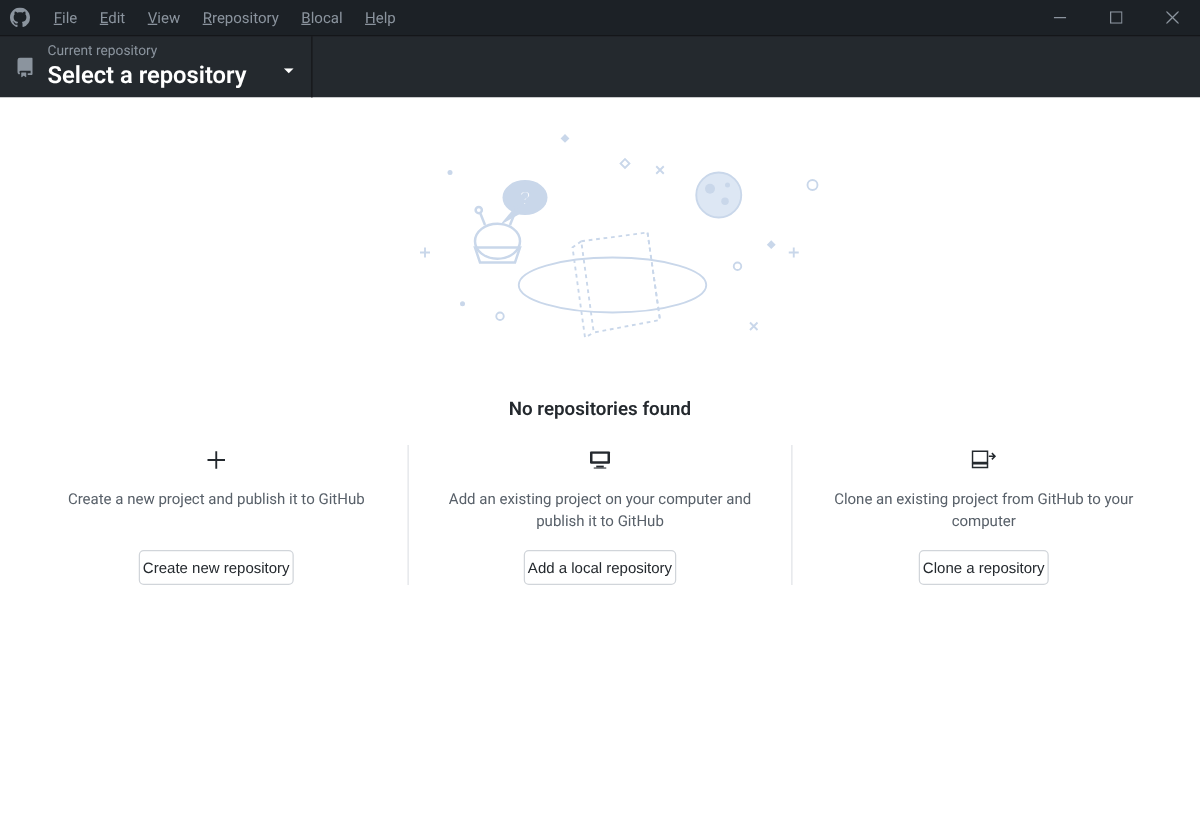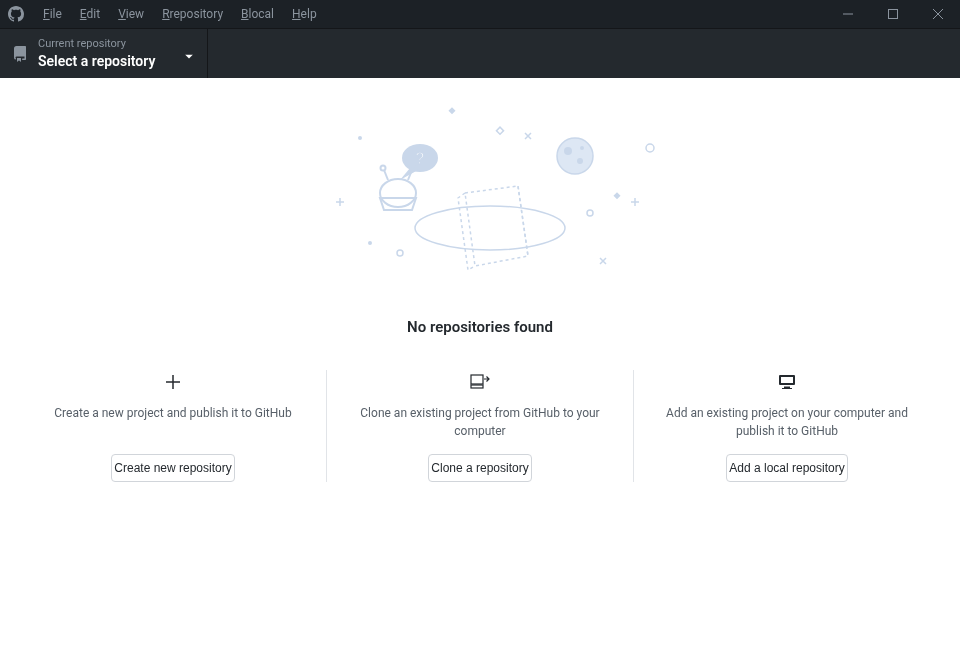--- a/index.html
+++ b/index.html
@@ -34,46 +34,46 @@
 
     
     .toolbar {
       height: 50px; background: #24292e;
       display: flex; align-items: stretch;
       border-top: 1px solid #141619;
     }
     .repo-selector {
       display: flex; align-items: center; padding: 0 12px;
       color: #fff; border-right: 1px solid #141619;
-      width: 208px; position: relative;
+      width: 250px; position: relative;
     }
     .repo-selector .repo-icon { margin-right: 10px; display: flex; }
     .repo-selector .labels { display: flex; flex-direction: column; line-height: 1.3; }
     .repo-selector .label-top { font-size: 11px; color: #8b949e; }
-    .repo-selector .label-bottom { font-size: 14px; font-weight: 600; color: #fff; text-align: center; }
+    .repo-selector .label-bottom { font-size: 19px; font-weight: 600; color: #fff; text-align: center; }
     .repo-selector .caret {
       position: absolute; right: 14px; top: 50%; transform: translateY(-50%);
     }
 
     
     .main {
       height: calc(660px - 28px - 50px); background: #fff;
       display: flex; flex-direction: column; align-items: center;
       padding-top: 20px;
     }
 
     .illustration {
       width: 400px; height: 200px; position: relative;
       margin-bottom: 20px;
     }
     .illustration svg { position: absolute; }
 
     .heading {
       font-size: 15px; font-weight: 600; color: #24292e;
-      margin-top: 0; margin-bottom: 34px;
+      margin-top: 0; margin-bottom: 20px;
     }
 
     .actions {
       display: flex; width: 920px; justify-content: space-between;
     }
     .action-col {
       flex: 1; text-align: center; padding: 0 30px;
       border-right: 1px solid #e1e4e8;
     }
     .action-col:last-child { border-right: none; }
@@ -204,36 +204,36 @@
         <svg width="16" height="16" viewBox="0 0 16 16" stroke="#24292e" stroke-width="1.5">
             <line x1="8" y1="1" x2="8" y2="15"></line>
             <line x1="1" y1="8" x2="15" y2="8"></line>
           </svg>
       </div>
       <div class="desc">Create a new project and publish it to GitHub</div>
       <button class="btn">Create new repository</button>
     </div>
     <div class="action-col">
       <div class="icon">
-        <svg width="20" height="16" viewBox="0 0 20 16" fill="none" stroke="#24292e" stroke-width="1.2">
-          <rect x="1" y="1" width="12" height="9"></rect>
-          <rect x="1" y="11" width="12" height="3"></rect>
-          <path d="M14 5 L19 5 M16.5 2.5 L19 5 L16.5 7.5" fill="none"></path>
-        </svg>
-      </div>
-      <div class="desc">Clone an existing project from GitHub to your computer</div>
-      <button class="btn">Clone a repository</button>
-    </div>
-    <div class="action-col">
-      <div class="icon">
         <svg width="18" height="14" viewBox="0 0 18 14" fill="#24292e">
           <rect x="1" y="0" width="16" height="10" rx="1"></rect>
           <rect x="3" y="2" width="12" height="6" fill="#fff"></rect>
           <rect x="6" y="11.5" width="6" height="1.5"></rect>
           <rect x="4" y="13" width="10" height="1"></rect>
         </svg>
       </div>
       <div class="desc">Add an existing project on your computer and publish it to GitHub</div>
       <button class="btn">Add a local repository</button>
     </div>
+    <div class="action-col">
+      <div class="icon">
+        <svg width="20" height="16" viewBox="0 0 20 16" fill="none" stroke="#24292e" stroke-width="1.2">
+          <rect x="1" y="1" width="12" height="9"></rect>
+          <rect x="1" y="11" width="12" height="3"></rect>
+          <path d="M14 5 L19 5 M16.5 2.5 L19 5 L16.5 7.5" fill="none"></path>
+        </svg>
+      </div>
+      <div class="desc">Clone an existing project from GitHub to your computer</div>
+      <button class="btn">Clone a repository</button>
+    </div>
   </div>
 
 </div>
 
 </body></html>

